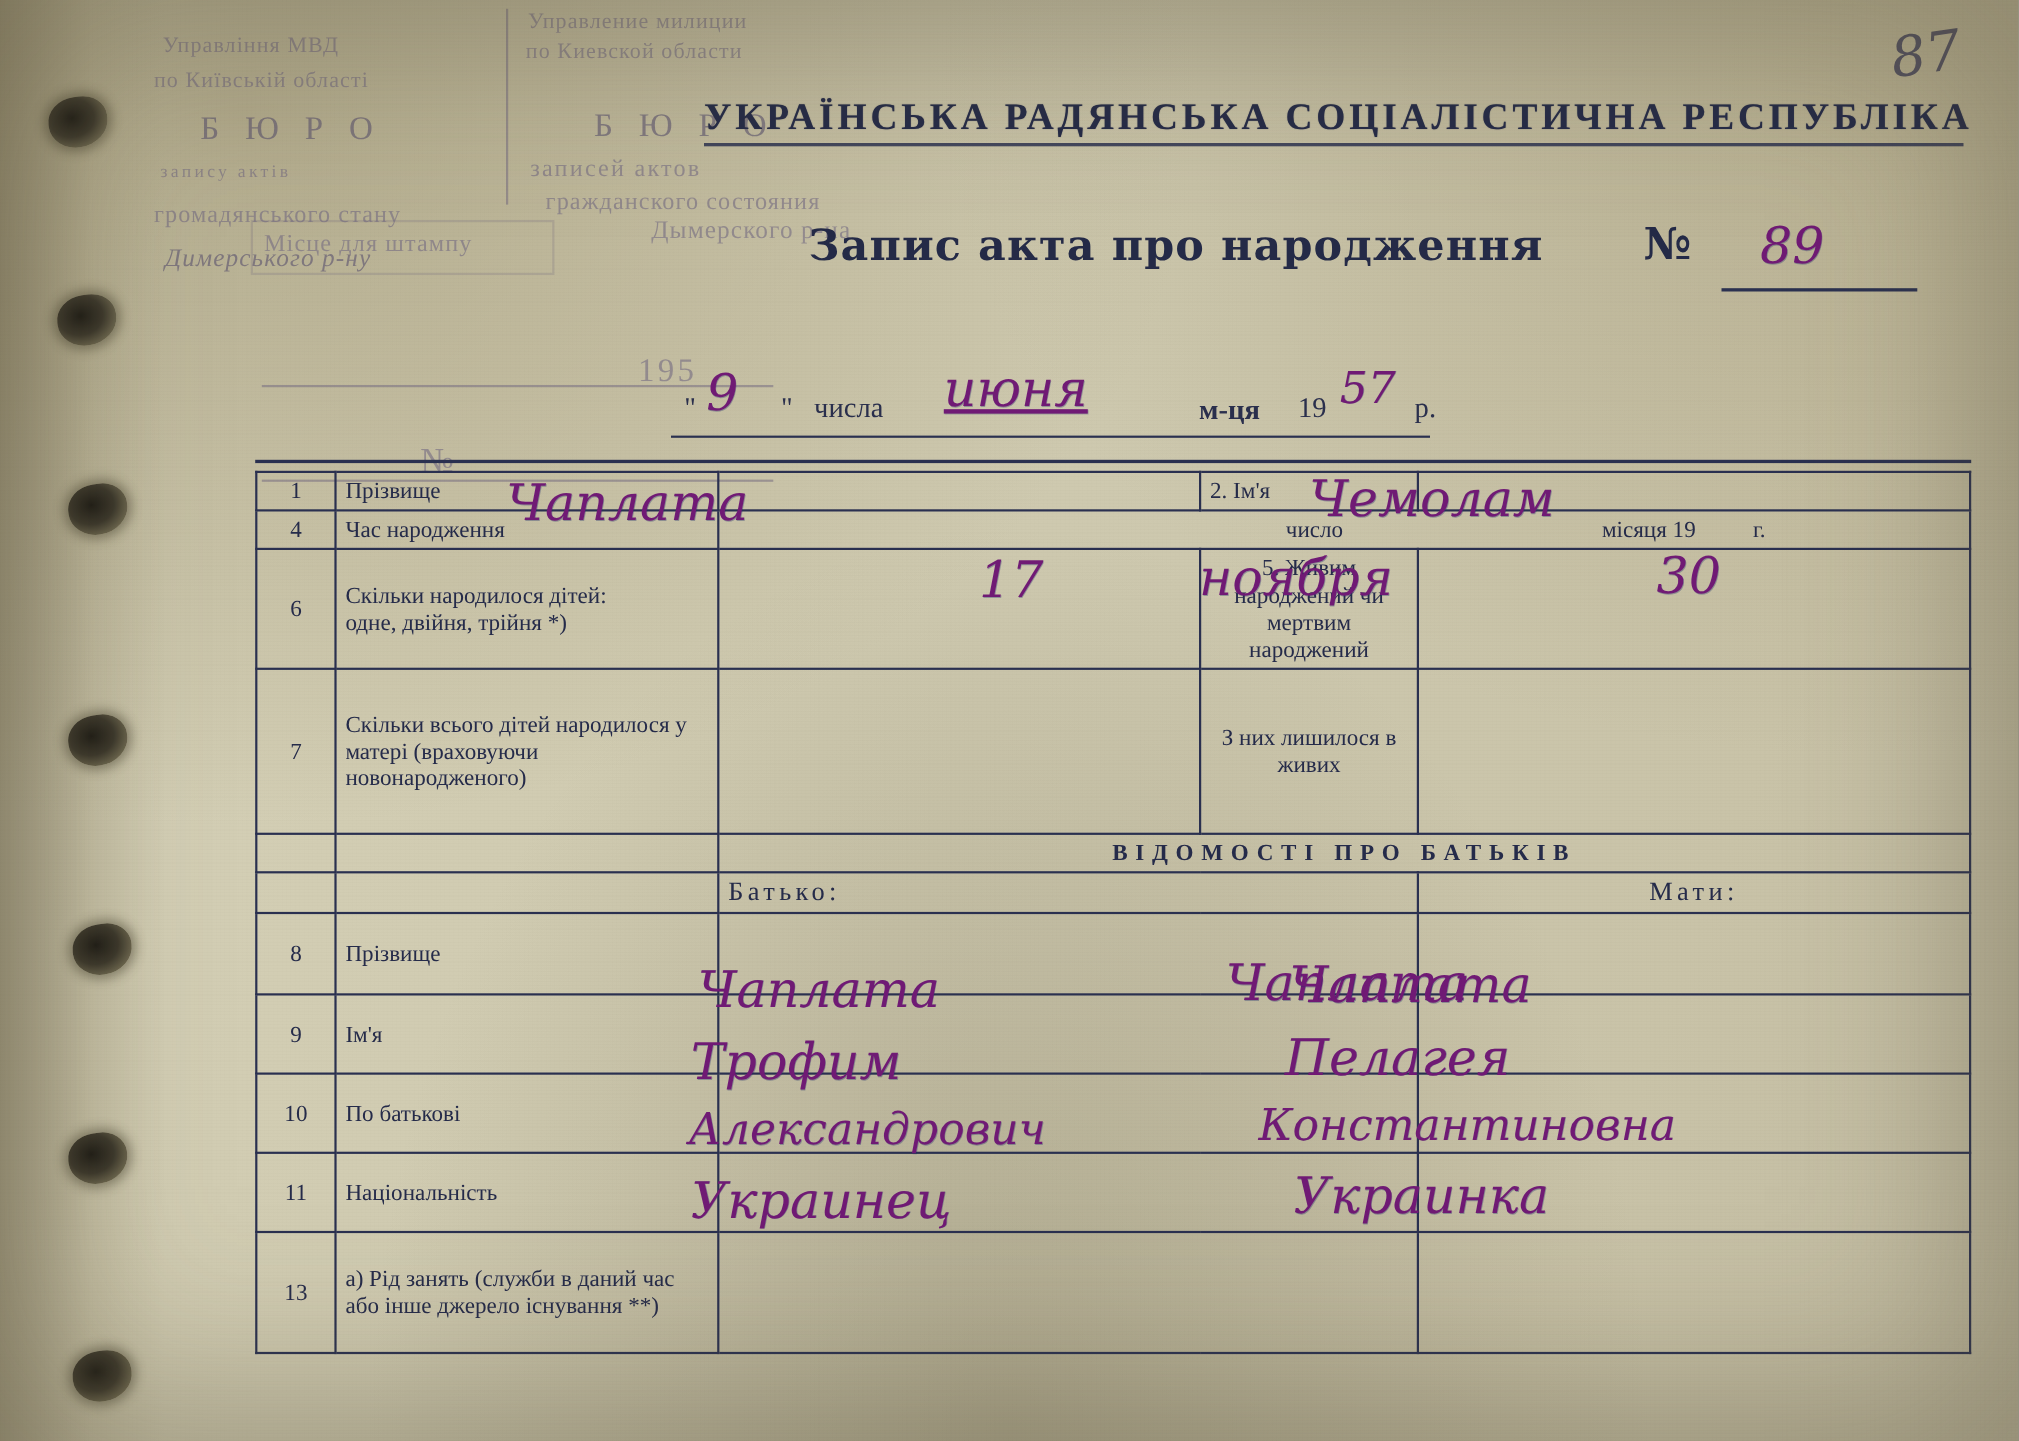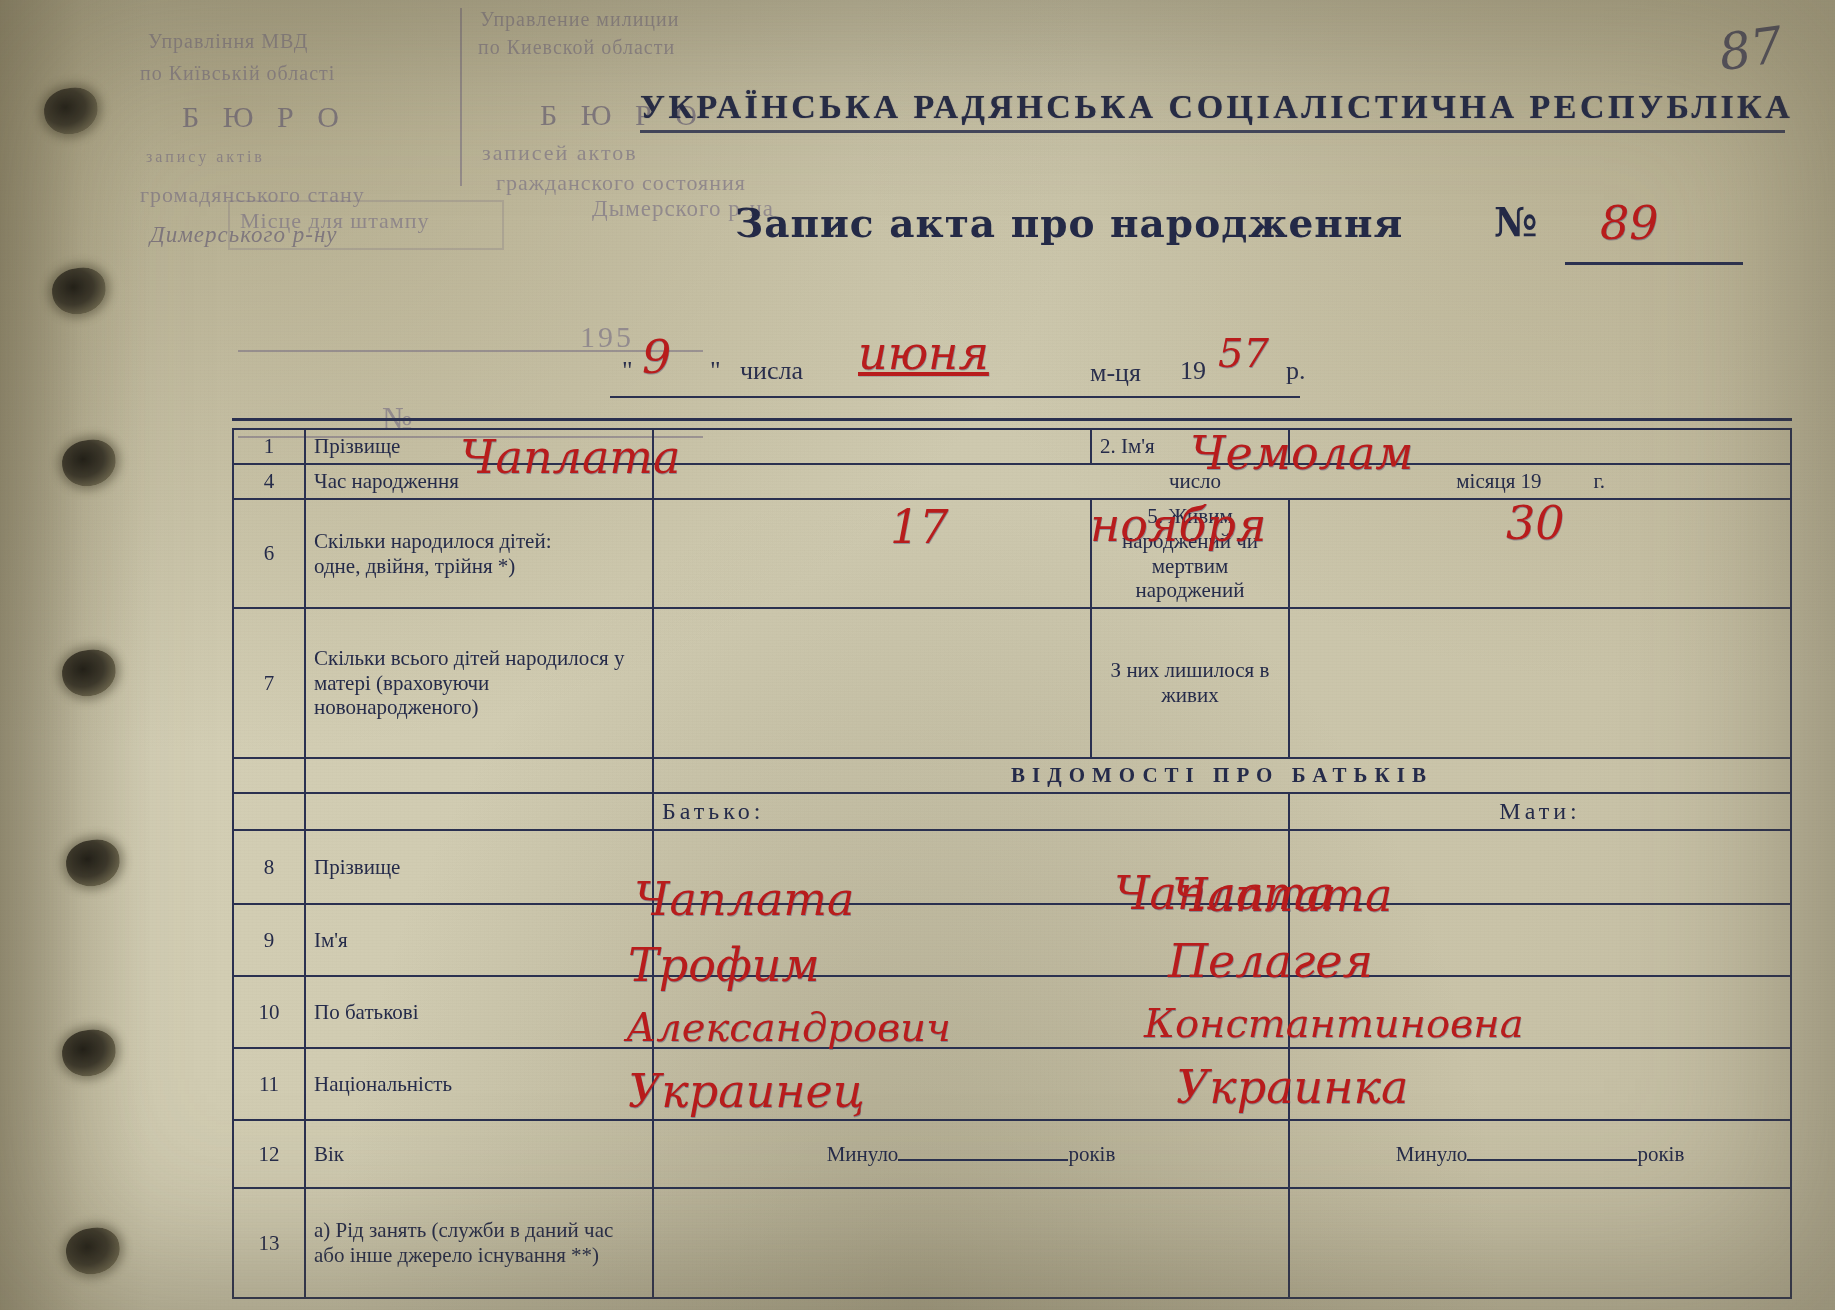--- a/index.html
+++ b/index.html
@@ -100,21 +100,21 @@
     top: 262px;
     width: 178px;
     height: 3px;
     background: #2b3150;
   }
 
   
   .hand {
     font-family: "DejaVu Serif", serif;
     font-style: italic;
-    color: #b91c1c;
+    color: #701a75;
     position: absolute;
     white-space: nowrap;
     text-shadow: 0.6px 0.6px 0 rgba(35,48,110,0.35);
   }
   .hand-lg { font-size: 46px; }
   .hand-md { font-size: 40px; }
 
   
   .stamp {
     position: absolute;
@@ -239,21 +239,21 @@
   <div class="title hdr-sub">Запис акта про народження</div>
   <div class="title" style="left:1494px; top:198px; font-size:40px; font-family:'DejaVu Serif', serif;">№</div>
   <div class="hand hand-lg" style="left:1600px; top:196px;">89</div>
   <div class="actnum-line"></div>
 
   <div class="ink" style="position:absolute; left:622px; top:356px; font-size:26px;">"</div>
   <div class="hand hand-lg" style="left:642px; top:330px;">9</div>
   <div class="ink" style="position:absolute; left:710px; top:356px; font-size:26px;">"</div>
   <div class="ink" style="position:absolute; left:740px; top:356px; font-size:26px;">числа</div>
   <div class="hand hand-lg" style="left:858px; top:326px;text-decoration:underline;">июня</div>
-  <div class="ink" style="position:absolute; left:1090px; top:358px; font-size:26px;">м-ця</div>
+  <div class="ink" style="position:absolute; left:1090px; top:358px; font-size:26px;font-weight:bold;">м-ця</div>
   <div class="ink" style="position:absolute; left:1180px; top:356px; font-size:26px;">19</div>
   <div class="hand hand-md" style="left:1218px; top:330px;">57</div>
   <div class="ink" style="position:absolute; left:1286px; top:356px; font-size:26px;">р.</div>
   <div class="rule-row" style="left:610px; top:396px; width:690px;"></div>
 
   <div class="topline"></div>
 
   <table class="tbl">
     <tbody>
 
@@ -346,30 +346,20 @@
       <td class="numcol">11</td>
       <td class="labcol">Національність</td>
       <td colspan="2" style="height:62px;">
         
       </td>
       <td>
         
       </td>
     </tr>
 
-    <tr>
-      <td class="numcol">12</td>
-      <td class="labcol">Вік</td>
-      <td colspan="2" class="center" style="height:58px;">
-        <span>Минуло</span><span class="dash" style="width:170px;"></span><span>років</span>
-      </td>
-      <td class="center">
-        <span>Минуло</span><span class="dash" style="width:170px;"></span><span>років</span>
-      </td>
-    </tr>
 
     <tr>
       <td class="numcol">13</td>
       <td class="labcol small" style="height:100px;">а) Рід занять (служби в даний час або інше джерело існування **)</td>
       <td colspan="2"></td>
       <td></td>
     </tr>
   </tbody>
     </table>
 

